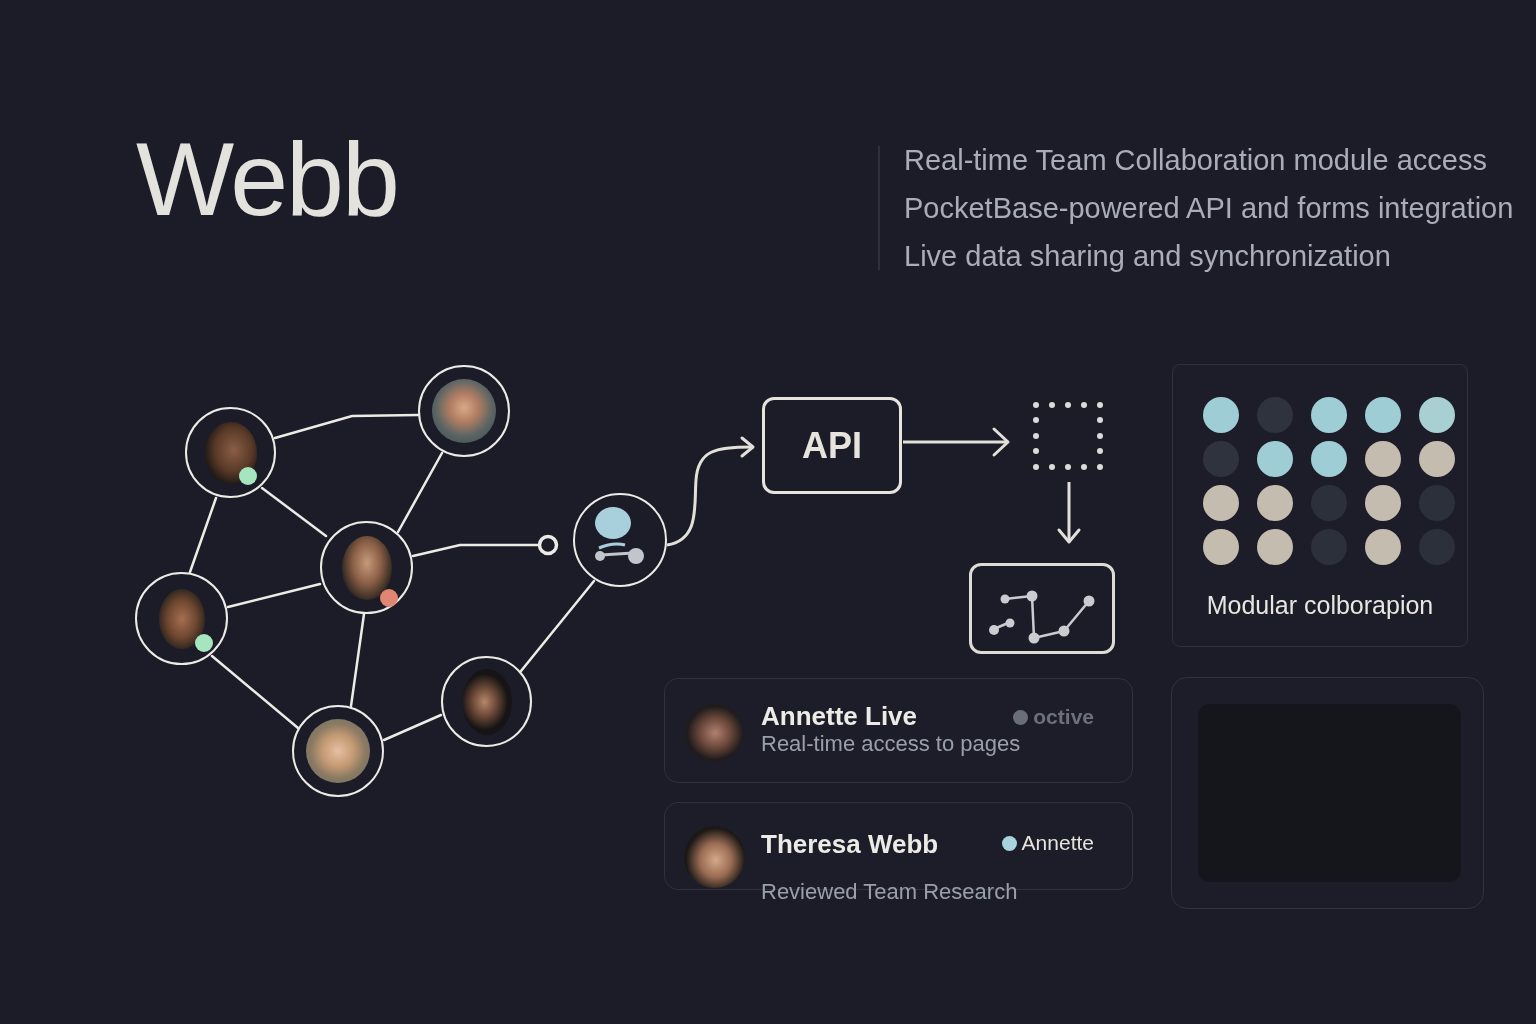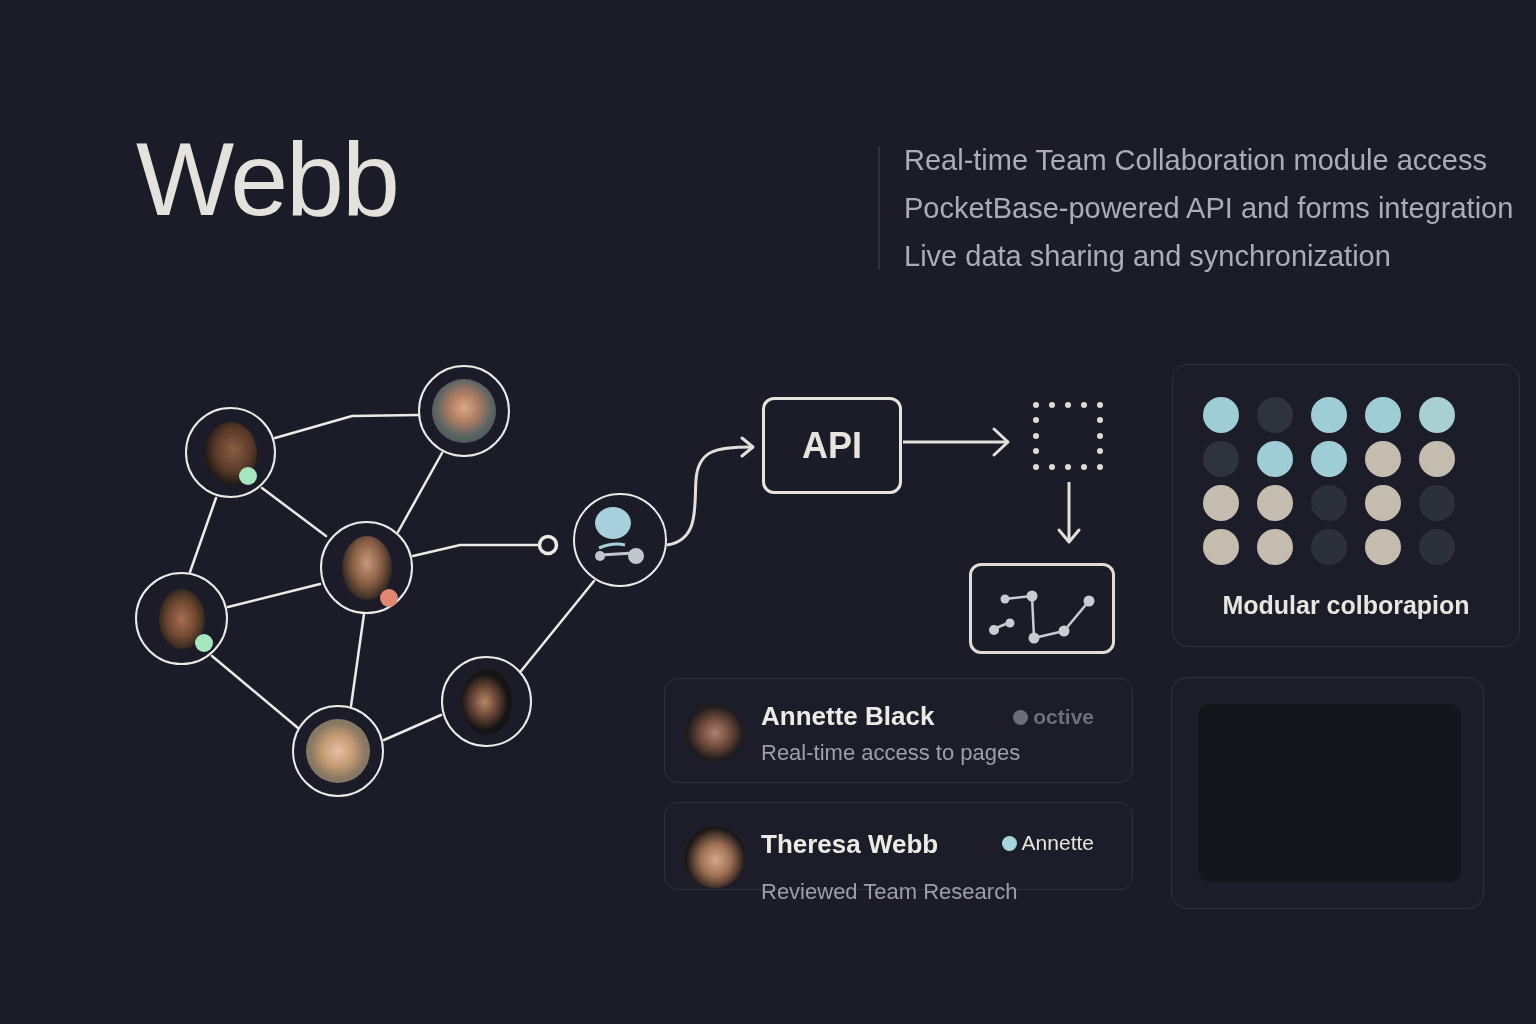--- a/index.html
+++ b/index.html
@@ -42,22 +42,22 @@
     position: absolute; left: 762px; top: 397px; width: 140px; height: 97px;
     border: 3px solid #e6e4dd; border-radius: 12px;
     display: flex; align-items: center; justify-content: center;
     font-size: 36px; font-weight: 700; color: #e6e4dd;
   }
   .graph-box {
     position: absolute; left: 969px; top: 563px; width: 146px; height: 91px;
     border: 3px solid #dedcd5; border-radius: 12px;
   }
   .mod-card {
-    position: absolute; left: 1172px; top: 364px; width: 348px; height: 283px;
-    border: 1.5px solid #2f313d; border-radius: 16px; background: #1c1d29; font-weight: bold;
+    position: absolute; left: 1172px; top: 364px; width: 296px; height: 283px;
+    border: 1.5px solid #2f313d; border-radius: 8px; background: #1c1d29;
   }
   .dot-grid {
     position: absolute; left: 30px; top: 32px;
     display: grid; grid-template-columns: repeat(5, 36px);
     column-gap: 18px; row-gap: 8px;
   }
   .dot-grid div { width: 36px; height: 36px; border-radius: 50%; }
   .mod-label {
     position: absolute; left: 0; right: 0; top: 226px; text-align: center;
     font-size: 25px; color: #e8e6e0;
@@ -243,22 +243,22 @@
     <div style="background:#c4bcae"></div>
     <div style="background:#2c303b"></div>
     <div style="background:#c4bcae"></div>
     <div style="background:#2c303b"></div>
   </div>
   <div class="mod-label">Modular colborapion</div>
 </div>
 
 <div class="user-card" style="top:678px; height:105px;">
   <div class="ua" style="top:25px; background: radial-gradient(ellipse at 52% 50%, #b08070 0%, #6e4a3c 35%, #201c1c 65%);"></div>
-  <div class="name" style="top:22px;">Annette Black</div>
-  <div class="sub" style="top:61px;">Real-time access to pages</div>
+  <div class="name" style="top:22px;">Annette Live</div>
+  <div class="sub" style="top:52px;">Real-time access to pages</div>
   <div class="status" style="top:26px; color:#6c707a; font-weight:700;">
     <i style="background:#6a6e78;"></i>
     <span>octive</span>
   </div>
 </div>
 
 <div class="user-card" style="top:802px; height:88px;">
   <div class="ua" style="top:23px; left:19px; width:61px; height:62px; background: radial-gradient(ellipse at 52% 55%, #d6a88a 0%, #9a6c52 35%, #1c1816 66%);"></div>
   <div class="name" style="top:26px;">Theresa Webb</div>
   <div class="sub" style="top:76px;">Reviewed Team Research</div>

